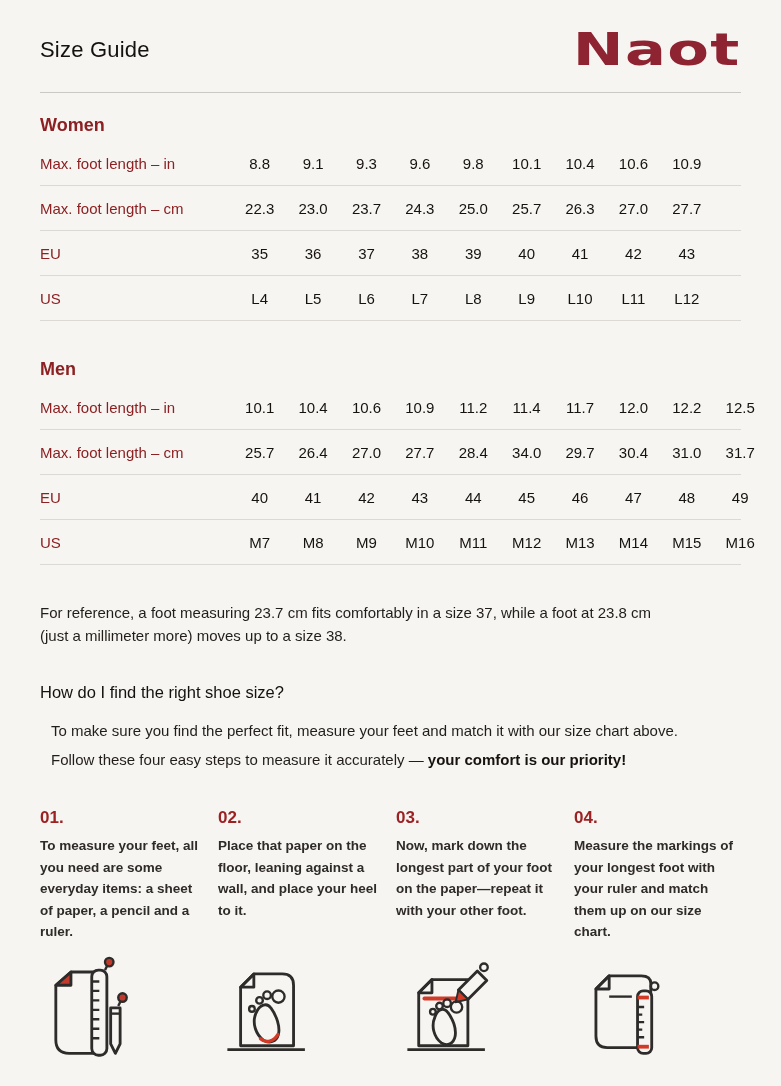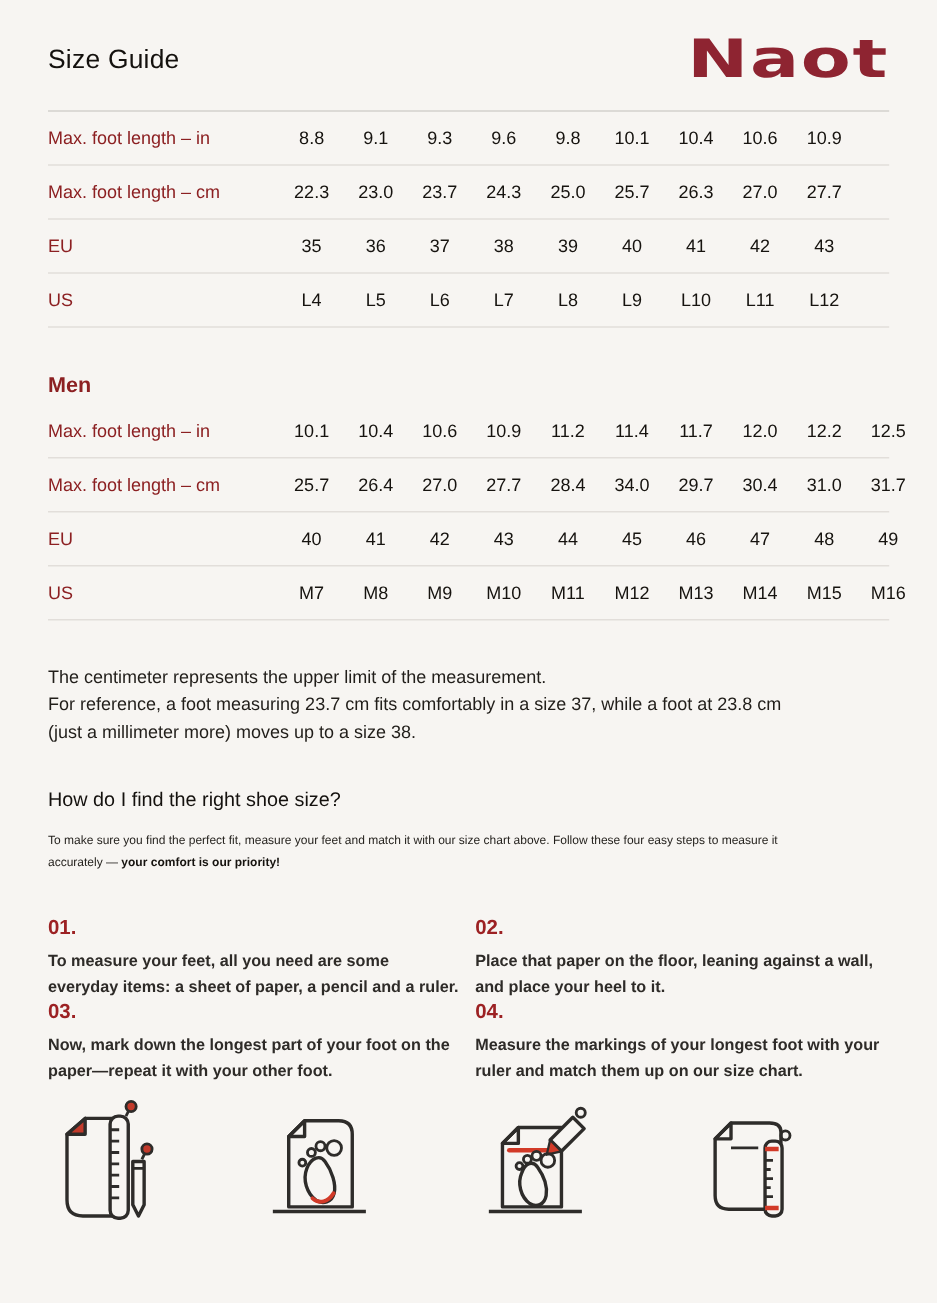--- a/index.html
+++ b/index.html
@@ -16,39 +16,40 @@
     font-family:"DejaVu Sans",sans-serif;line-height:1;}
   .section-heading{color:#8c2022;font-size:18px;font-weight:700;margin:22px 0 5px;}
   .men-gap{margin-top:38px;}
   .trow{display:flex;align-items:center;height:44px;border-bottom:1px solid #dcd9d4;gap:13px;}
   .tlabel{flex:0 0 180px;color:#8c2022;font-size:15px;font-weight:500;}
   .tcells{display:flex;}
   .tcell{flex:0 0 53.4px;text-align:center;font-size:15px;color:#16130f;}
   .notes{margin-top:36px;font-size:15px;line-height:23px;color:#211e1a;}
   .notes p{margin:0;}
   .howto-heading{margin:36px 0 0;font-size:16.5px;font-weight:400;color:#14110e;}
-  .intro{margin:14px 0 0;font-size:10px;line-height:19px;color:#211e1a;max-width:655px;}
+  .intro{margin:14px 11px 0;font-size:15px;line-height:29px;color:#211e1a;max-width:655px;}
   .intro strong{font-weight:700;color:#16130f;}
-  .steps{display:grid;grid-template-columns:repeat(2,1fr);column-gap:11px;margin-top:34px;}
+  .steps{display:grid;grid-template-columns:repeat(4,1fr);column-gap:11px;margin-top:34px;}
   .step-num{color:#9c2123;font-size:17px;font-weight:700;margin:0 0 7px;}
   .step-text{margin:0;font-size:13.5px;line-height:21.5px;font-weight:700;color:#2e2b28;}
   .icons{display:grid;grid-template-columns:repeat(4,1fr);column-gap:21px;margin-top:12px;}
   .icon svg{display:block;}
 </style>
 </head>
 <body>
 
 <div class="page">
 
   <header class="header">
     <h1 class="page-title">Size Guide</h1>
     <span class="logo">Naot</span>
   </header>
 
   <section>
+    <h2 class="section-heading">Women</h2>
     <div class="table">
 
         <div class="trow">
           <span class="tlabel">Max. foot length – in</span>
           <span class="tcells">
 
           <span class="tcell">8.8</span>
             <span class="tcell">9.1</span>
             <span class="tcell">9.3</span>
             <span class="tcell">9.6</span>
@@ -178,21 +179,20 @@
             <span class="tcell">M13</span>
             <span class="tcell">M14</span>
             <span class="tcell">M15</span>
             <span class="tcell">M16</span>
           </span>
         </div>
       </div>
   </section>
 
   <section class="notes">
-    <p>The centimeter represents the upper limit of the measurement.</p>
     <p>For reference, a foot measuring 23.7 cm fits comfortably in a size 37, while a foot at 23.8 cm</p>
     <p>(just a millimeter more) moves up to a size 38.</p>
   </section>
 
   <h3 class="howto-heading">How do I find the right shoe size?</h3>
   <p class="intro"><span>To make sure you find the perfect fit, measure your feet and match it with our size chart above. Follow these four easy steps to measure it accurately — </span><strong>your comfort is our priority!</strong></p>
 
   <div class="steps">
 
       <div class="step">

